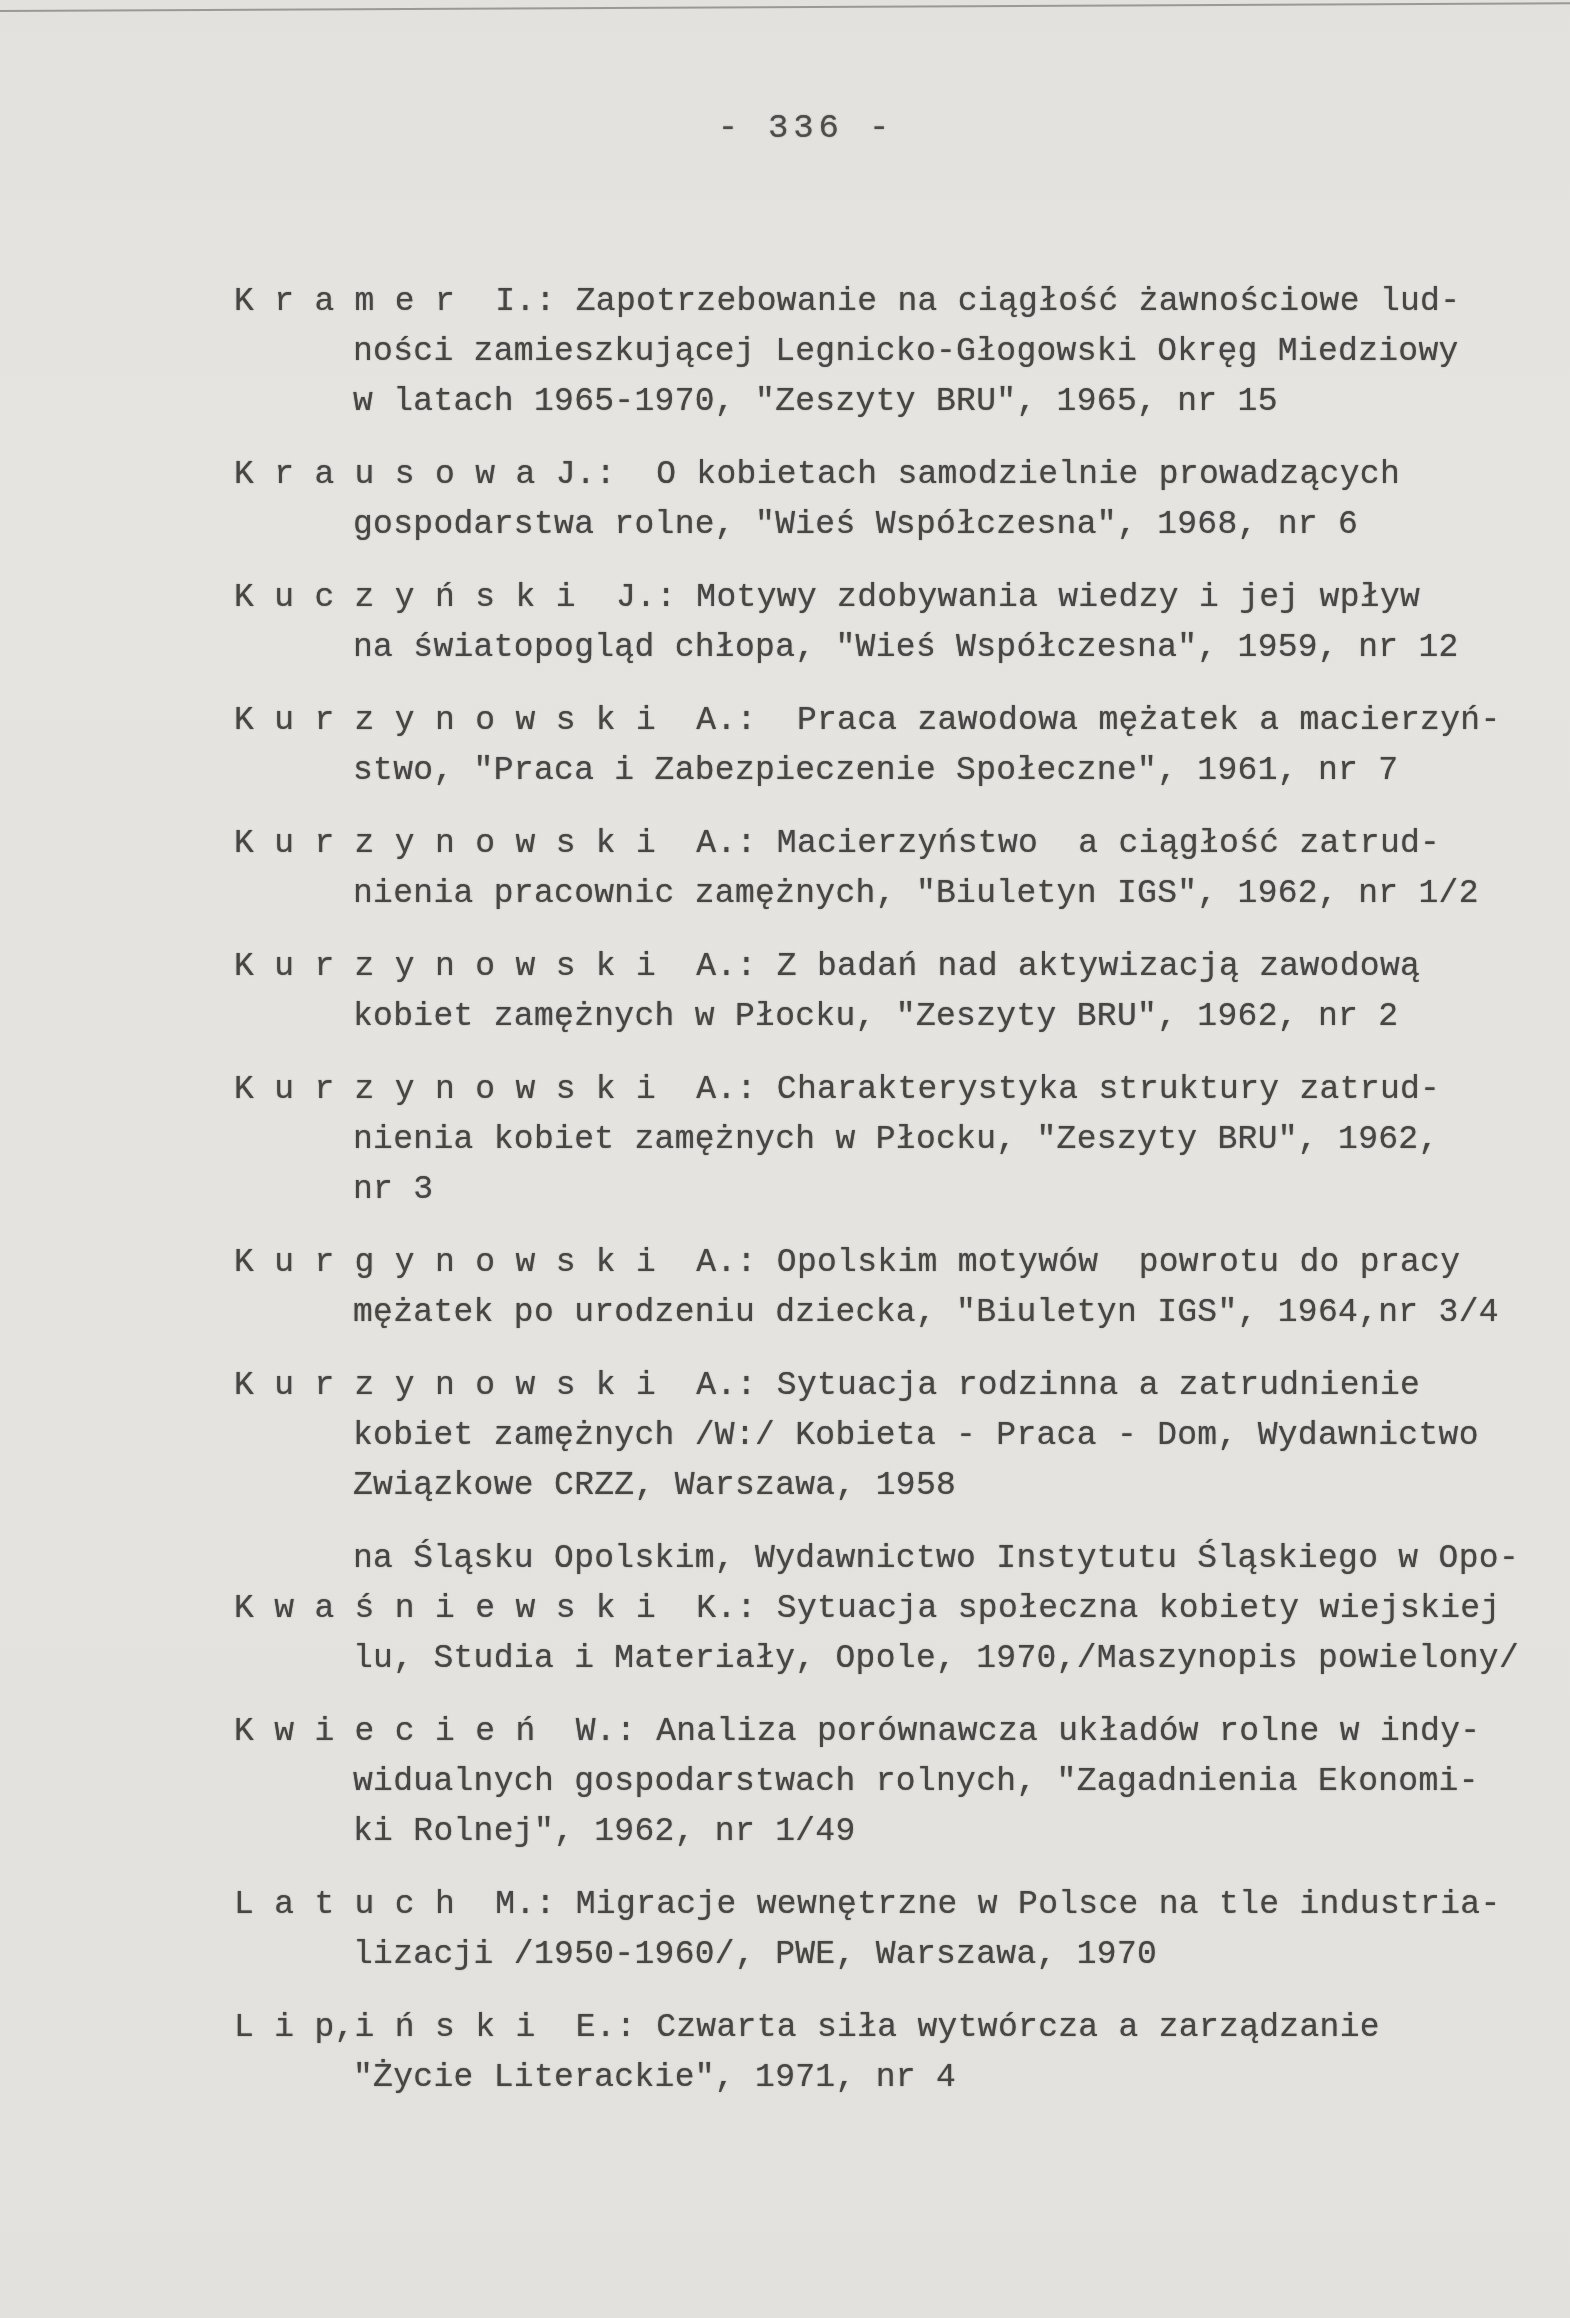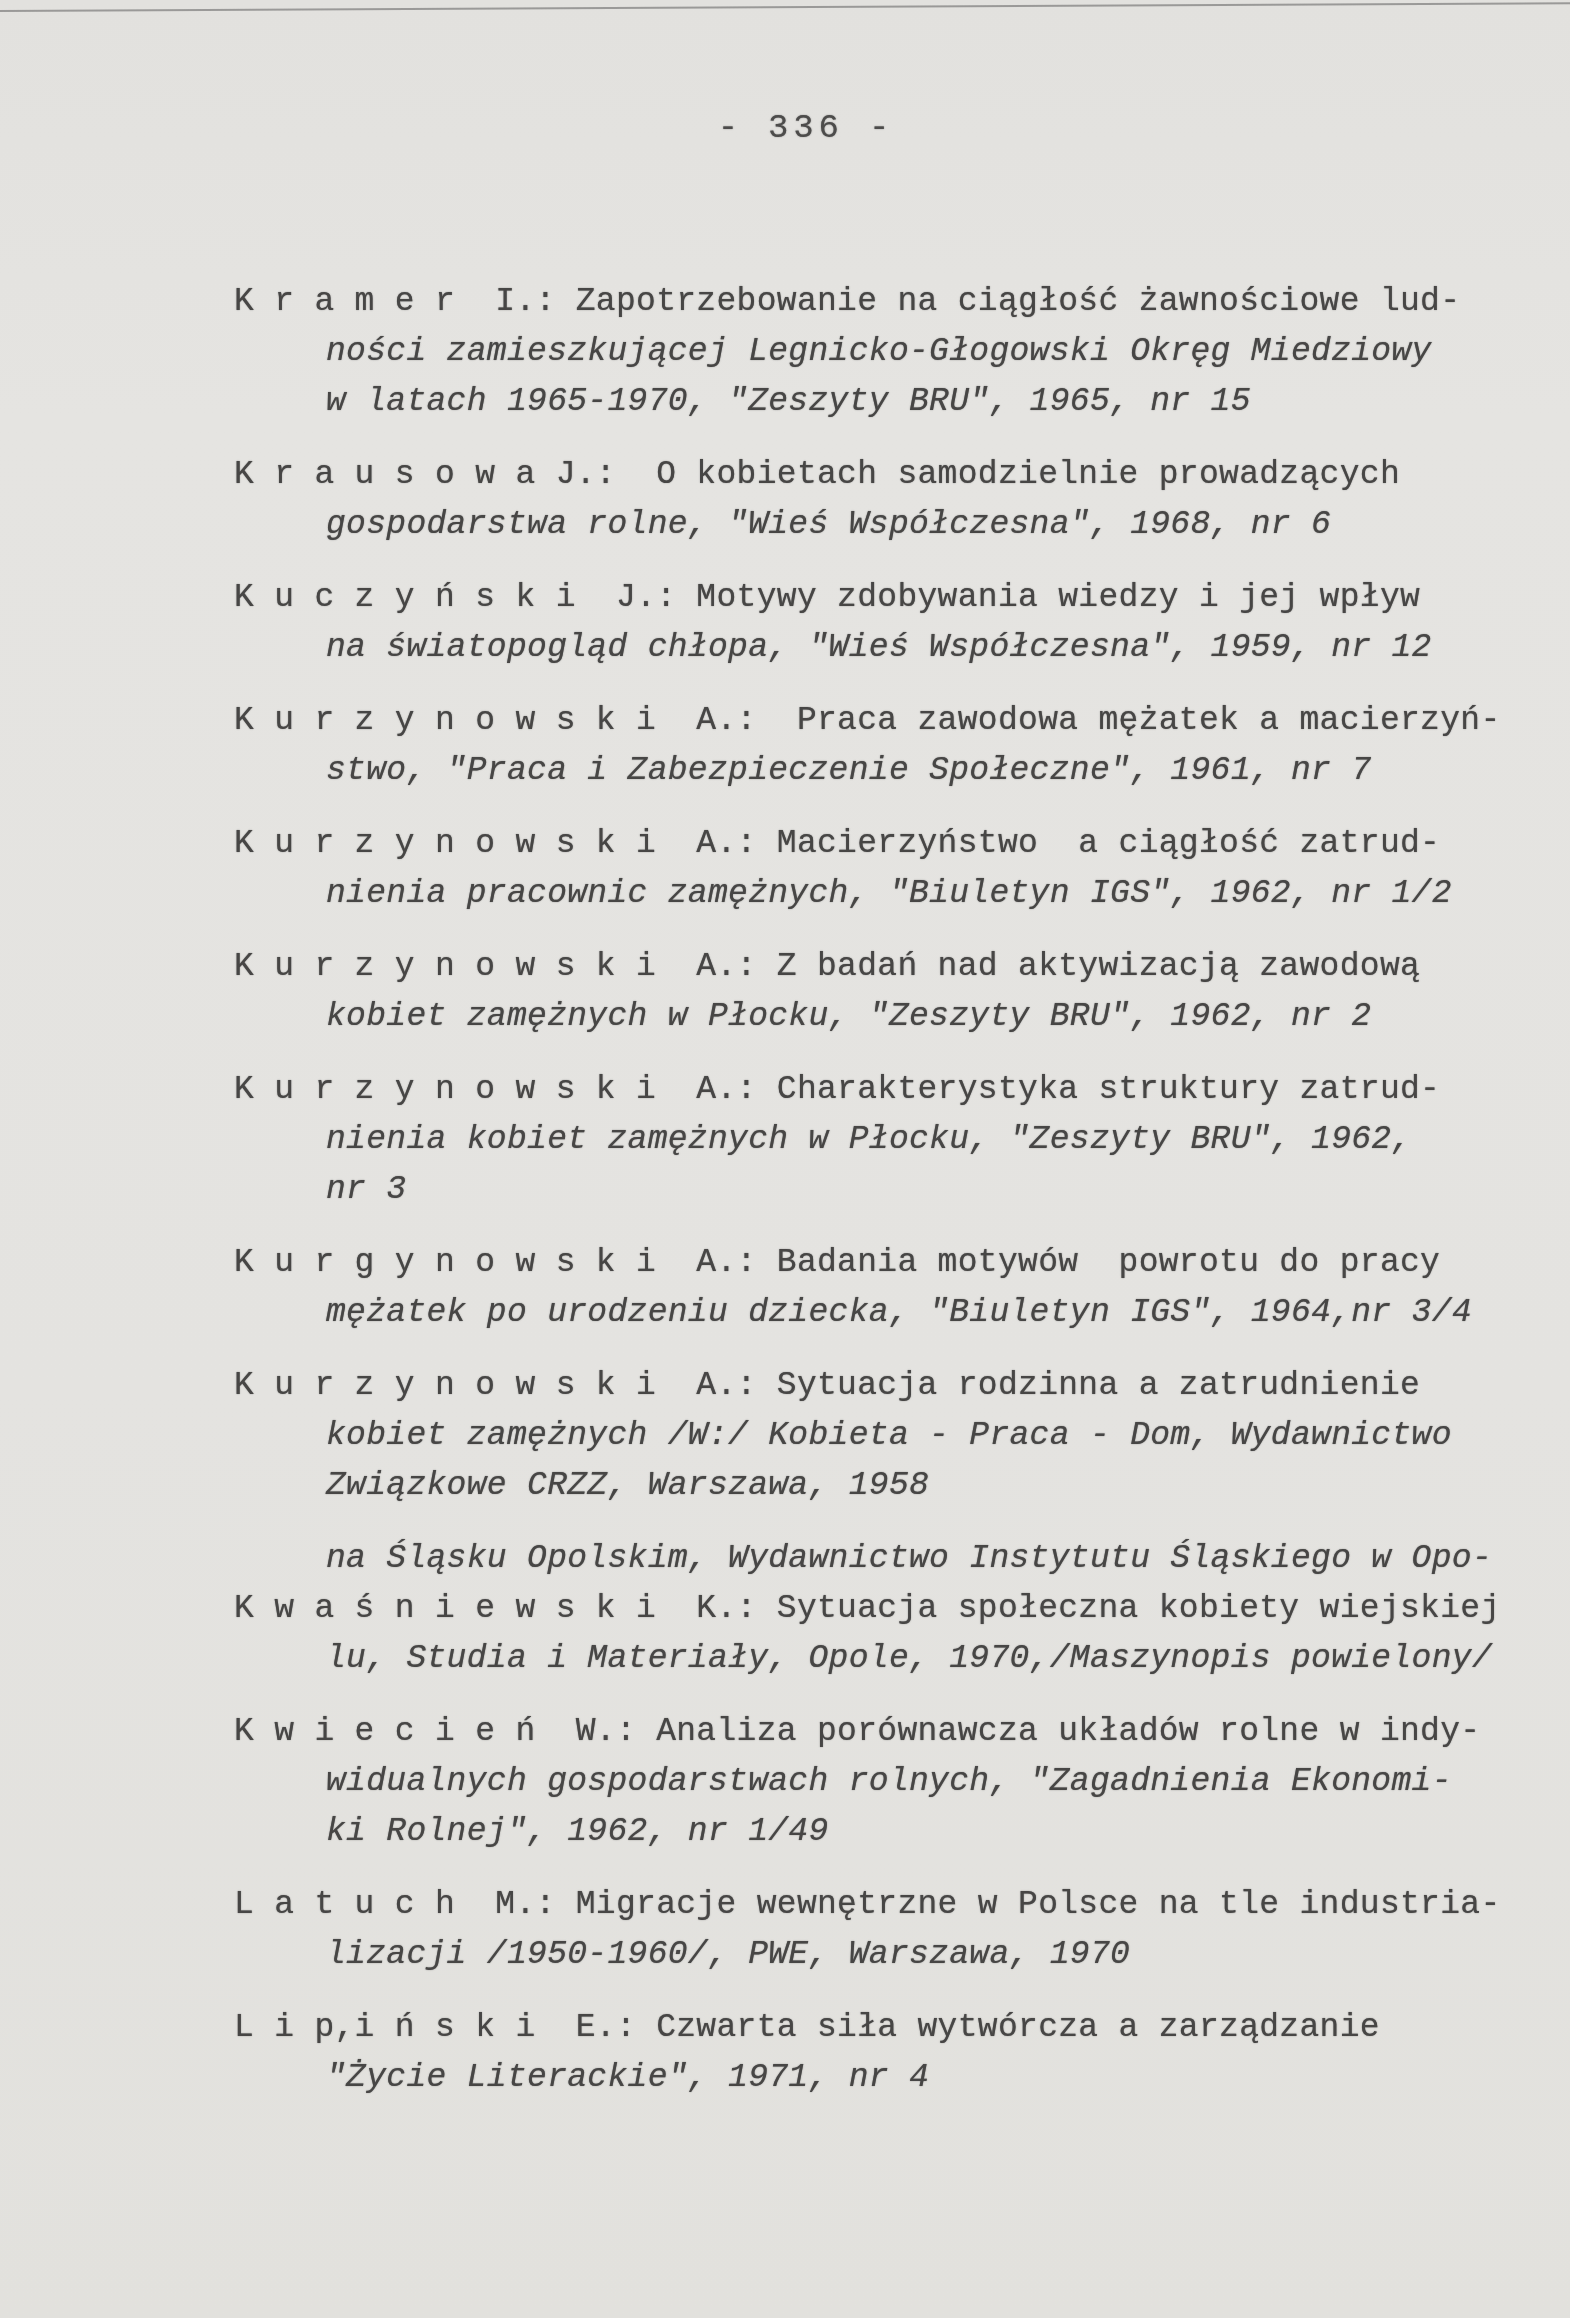--- a/index.html
+++ b/index.html
@@ -50,22 +50,21 @@
     letter-spacing: 0.3px;
     text-shadow: 0 0 1.2px rgba(75, 75, 75, 0.8);
   }
   .entry:first-child {
     margin-top: 0;
   }
   .entry .line {
     white-space: pre;
   }
   .entry .line.cont {
-    margin-left: 92px;
-    font-style: italic;
+    margin-left: 119px;
   }
 </style>
 </head>
 <body>
 
 <div class="scan-edge"></div>
 
 <div class="page-number">- 336 -</div>
 
 <div class="bib">
@@ -93,21 +92,21 @@
     <div class="entry">
       <div class="line">K u r z y n o w s k i  A.: Z badań nad aktywizacją zawodową</div>
       <div class="line cont">kobiet zamężnych w Płocku, "Zeszyty BRU", 1962, nr 2</div>
     </div>
     <div class="entry">
       <div class="line">K u r z y n o w s k i  A.: Charakterystyka struktury zatrud-</div>
       <div class="line cont">nienia kobiet zamężnych w Płocku, "Zeszyty BRU", 1962,</div>
       <div class="line cont">nr 3</div>
     </div>
     <div class="entry">
-      <div class="line">K u r g y n o w s k i  A.: Badania motywów  powrotu do pracy</div>
+      <div class="line">K u r g y n o w s k i  A.: Opolskim motywów  powrotu do pracy</div>
       <div class="line cont">mężatek po urodzeniu dziecka, "Biuletyn IGS", 1964,nr 3/4</div>
     </div>
     <div class="entry">
       <div class="line">K u r z y n o w s k i  A.: Sytuacja rodzinna a zatrudnienie</div>
       <div class="line cont">kobiet zamężnych /W:/ Kobieta - Praca - Dom, Wydawnictwo</div>
       <div class="line cont">Związkowe CRZZ, Warszawa, 1958</div>
     </div>
     <div class="entry">
       <div class="line cont">na Śląsku Opolskim, Wydawnictwo Instytutu Śląskiego w Opo-</div>
       <div class="line">K w a ś n i e w s k i  K.: Sytuacja społeczna kobiety wiejskiej</div>

